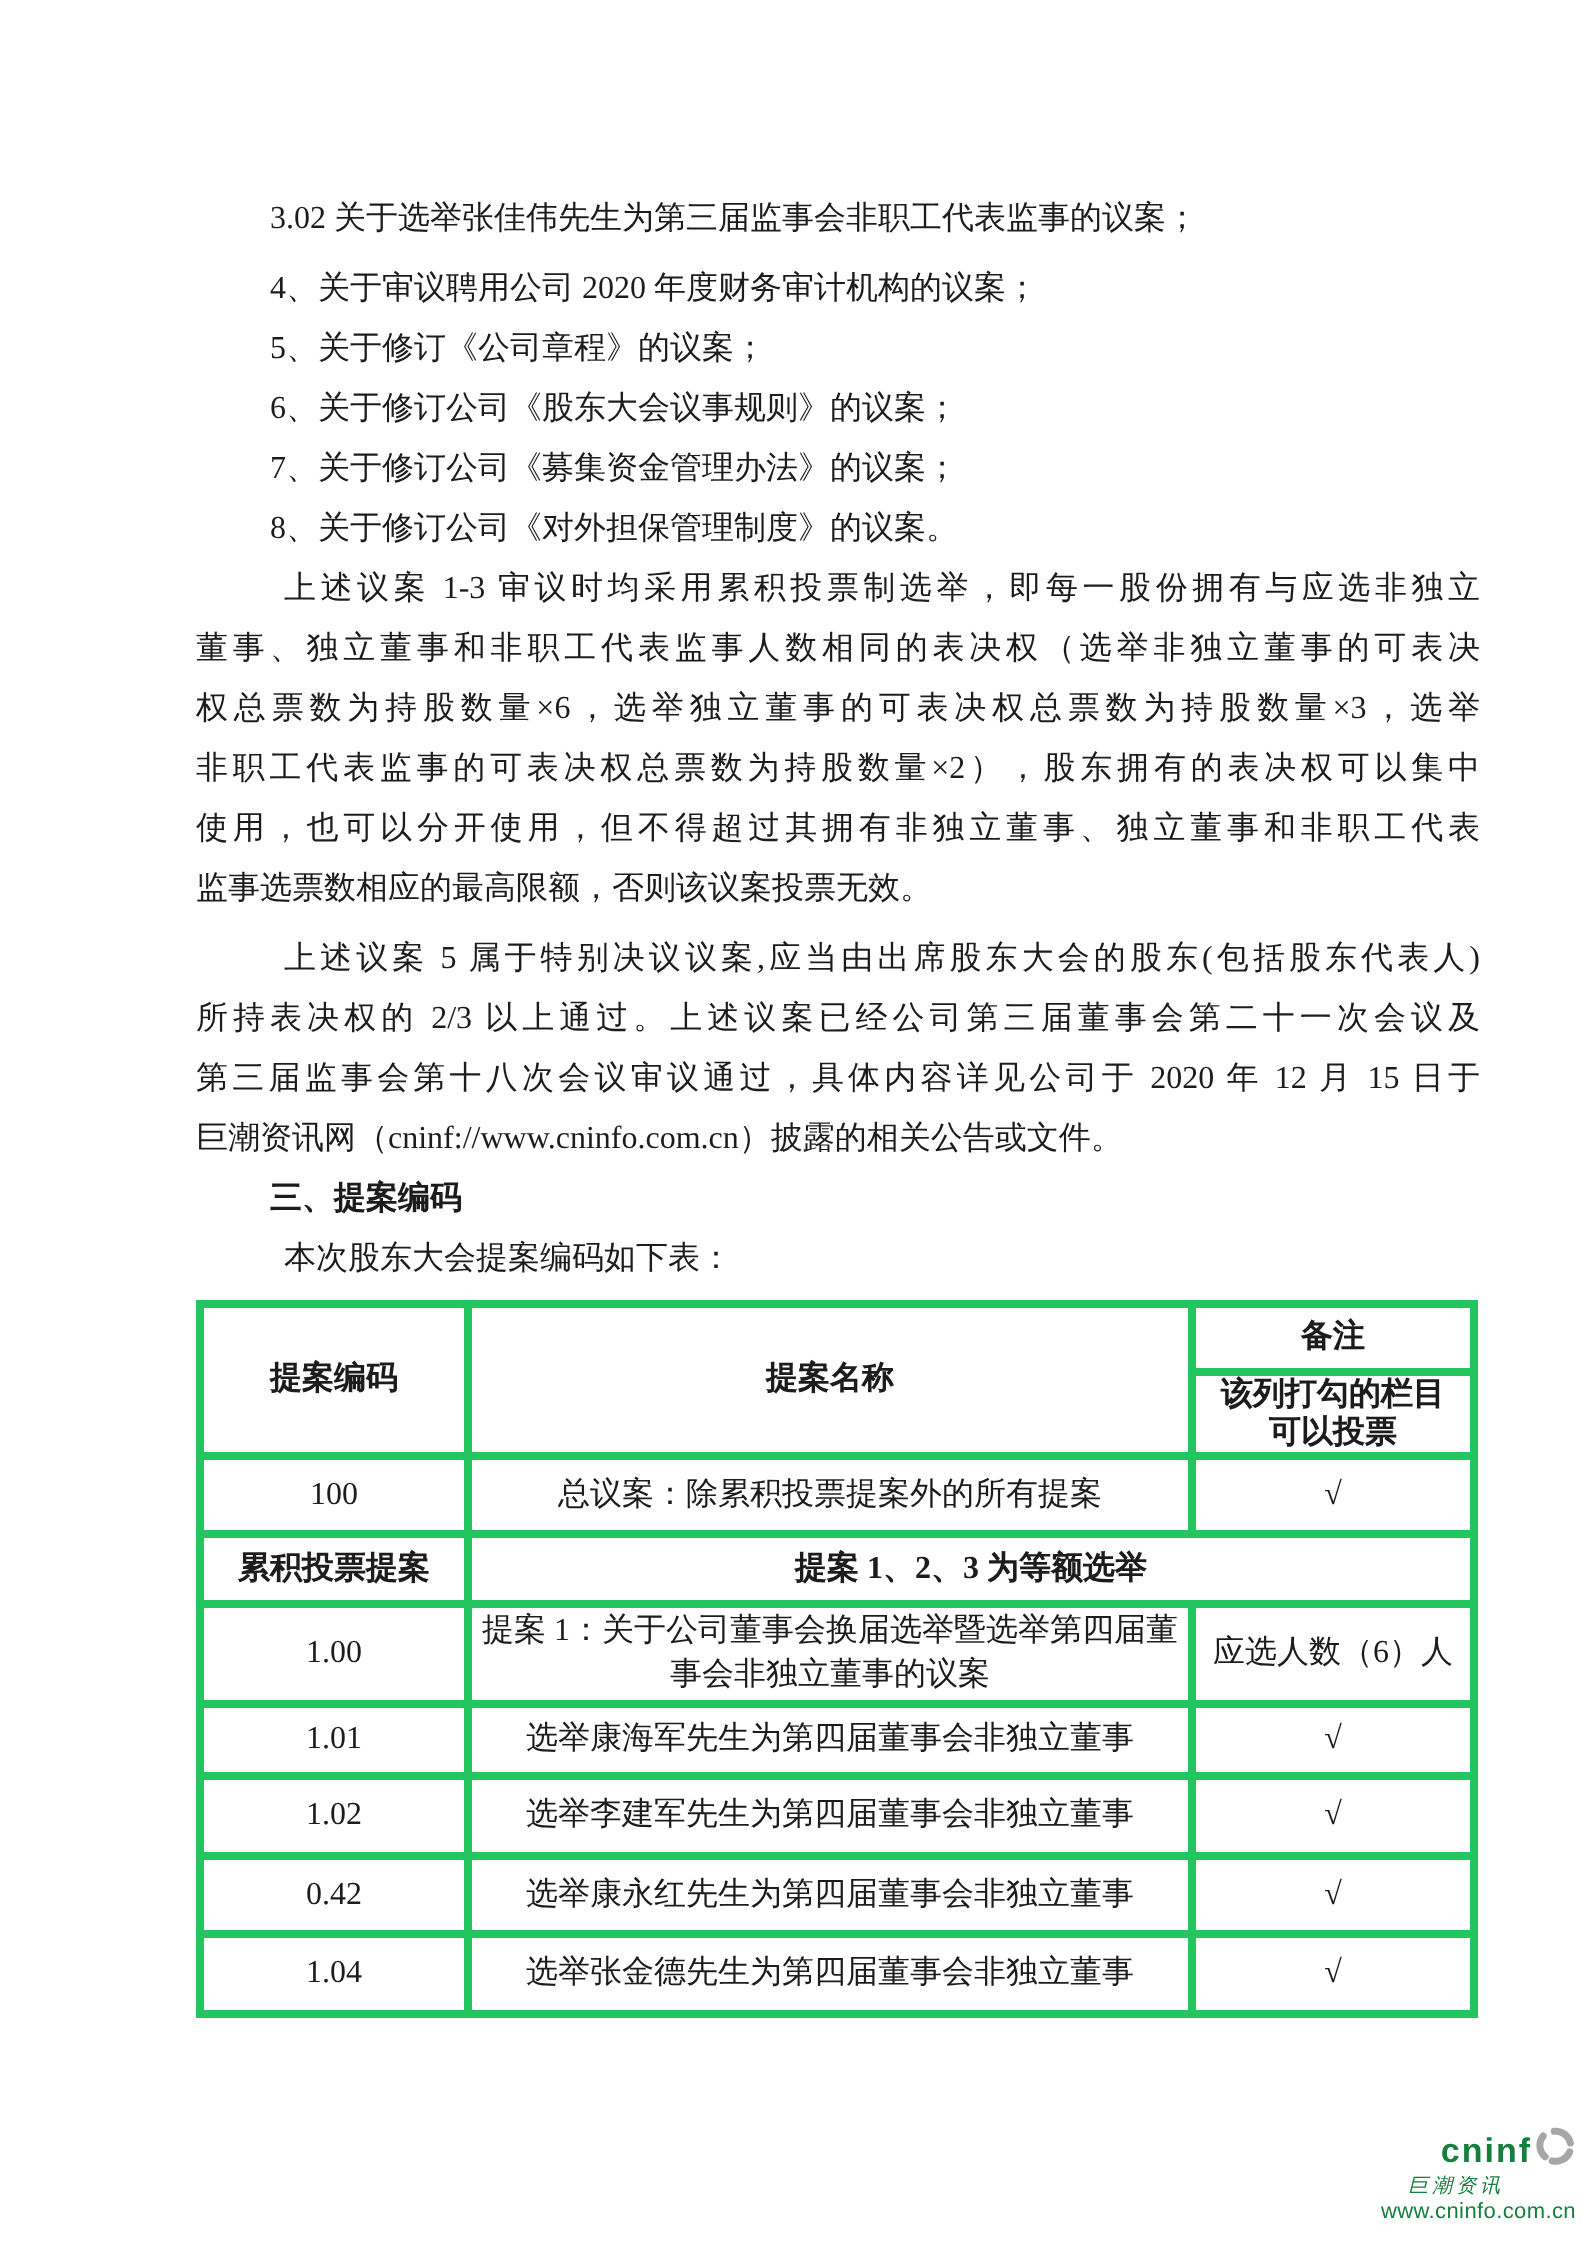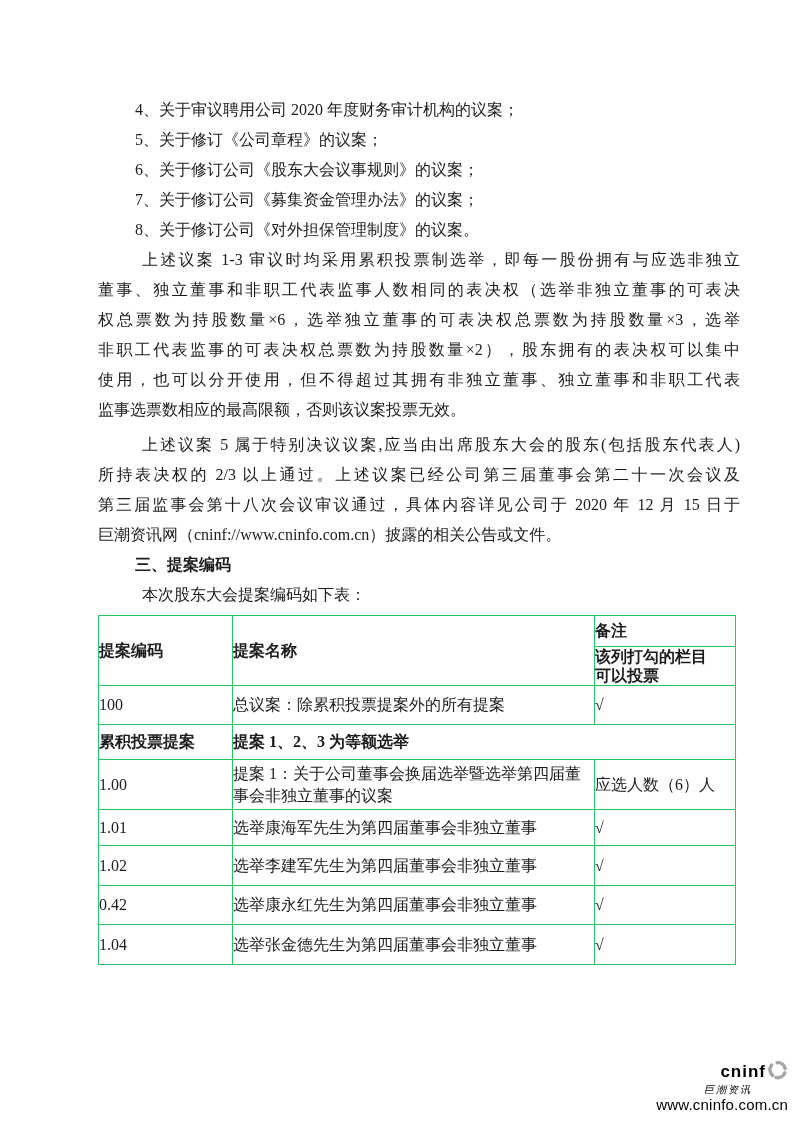--- a/index.html
+++ b/index.html
@@ -23,48 +23,49 @@
   .jline::after { content:""; display:inline-block; width:100%; height:0; }
   .indent { padding-left:44px; }
   .heading { font-weight:bold; padding-left:37px; height:30px; }
   .intro { padding-left:44px; height:30px; }
   table.proposal {
     border-collapse:collapse; margin-top:5px;
     width:637px; table-layout:fixed;
     font-size:16px; line-height:22px;
   }
   table.proposal th, table.proposal td {
-    border:1px solid #22c55e; padding:0; vertical-align:middle;
-    text-align:left; font-weight:normal; overflow:hidden;
+    border:4px solid #22c55e; padding:0; vertical-align:middle;
+    text-align:center; font-weight:normal; overflow:hidden;
   }
   table.proposal th { font-weight:bold; }
   tr.h1 th { height:30px; }
   tr.h2 th { height:38px;margin-top:26px; }
   .remark-sub { white-space:pre-line; line-height:19px; }
   .rh39 { height:39px;padding-left:32px; } .rh35 { height:35px; } .rh50 { height:50px; }
   .rh36 { height:36px; } .rh40 { height:40px; }
   td.cell-left { text-align:left; padding:2px 7px; }
   tr.boldrow td { font-weight:bold; }
   .footer {
     position:absolute; right:5px; bottom:10px;
     font-family:"Liberation Sans","DejaVu Sans",sans-serif;
     text-align:right; line-height:1;
   }
   .logo-row { display:flex; align-items:center; justify-content:flex-end; gap:2px; }
   .logo-text { font-weight:bold; font-size:17px; letter-spacing:1px; }
   .logo-cn { font-size:10px; letter-spacing:2px; margin:2px 36px 2px 0;font-style:italic; }
-  .logo-url { font-size:15px; letter-spacing:0.2px; }
+  .logo-url { font-size:11px; letter-spacing:0.2px; }
 </style>
 </head>
 <body>
 
 <div class="page">
   <div class="content">
 
     <div class="doc-list">
+      <div class="li gap">3.02 关于选举张佳伟先生为第三届监事会非职工代表监事的议案；</div>
       <div class="li">4、关于审议聘用公司 2020 年度财务审计机构的议案；</div>
       <div class="li">5、关于修订《公司章程》的议案；</div>
       <div class="li">6、关于修订公司《股东大会议事规则》的议案；</div>
       <div class="li">7、关于修订公司《募集资金管理办法》的议案；</div>
       <div class="li">8、关于修订公司《对外担保管理制度》的议案。</div>
     </div>
 
     <div class="para">
       <div class="line jline indent">上述议案 1-3 审议时均采用累积投票制选举，即每一股份拥有与应选非独立</div>
       <div class="line jline">董事、独立董事和非职工代表监事人数相同的表决权（选举非独立董事的可表决</div>
@@ -131,21 +132,21 @@
         </tr>
         <tr class="rh40">
           <td>1.04</td>
           <td class="cell-left">选举张金德先生为第四届董事会非独立董事</td>
           <td>√</td>
         </tr>
       </tbody>
     </table>
   </div>
 
-  <div class="footer" style="color:#000000;">
+  <div class="footer" style="color:#15803d;">
     <div class="logo-row">
       <span class="logo-text">cninf</span>
       <span class="logo-icon">
         <svg viewBox="0 0 24 24" width="20" height="20" aria-hidden="true">
           <g fill="none" stroke="#a6a6a6" stroke-width="4.2" stroke-linecap="round">
             <path d="M11 3.2 a9 9 0 0 1 9.6 7"></path>
             <path d="M20.2 15.5 a9 9 0 0 1 -10.5 5.4"></path>
             <path d="M5.5 18.5 a9 9 0 0 1 -1.2 -12.5"></path>
           </g>
         </svg>

